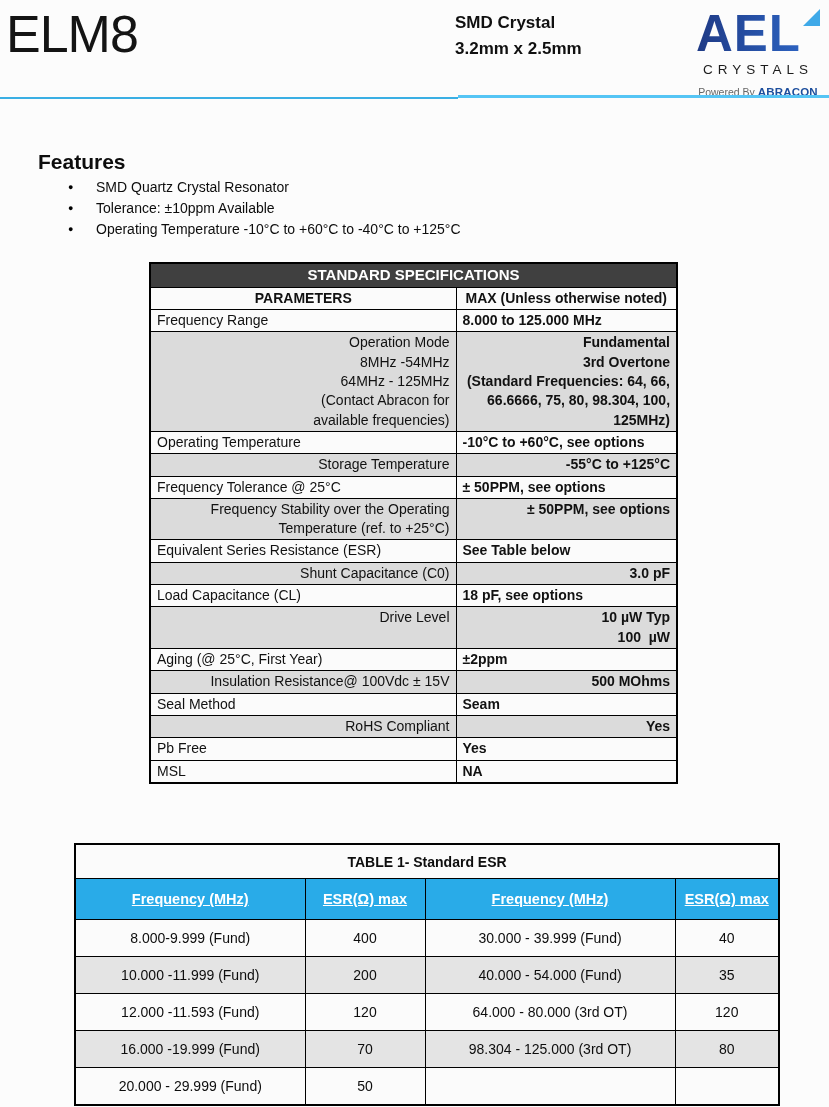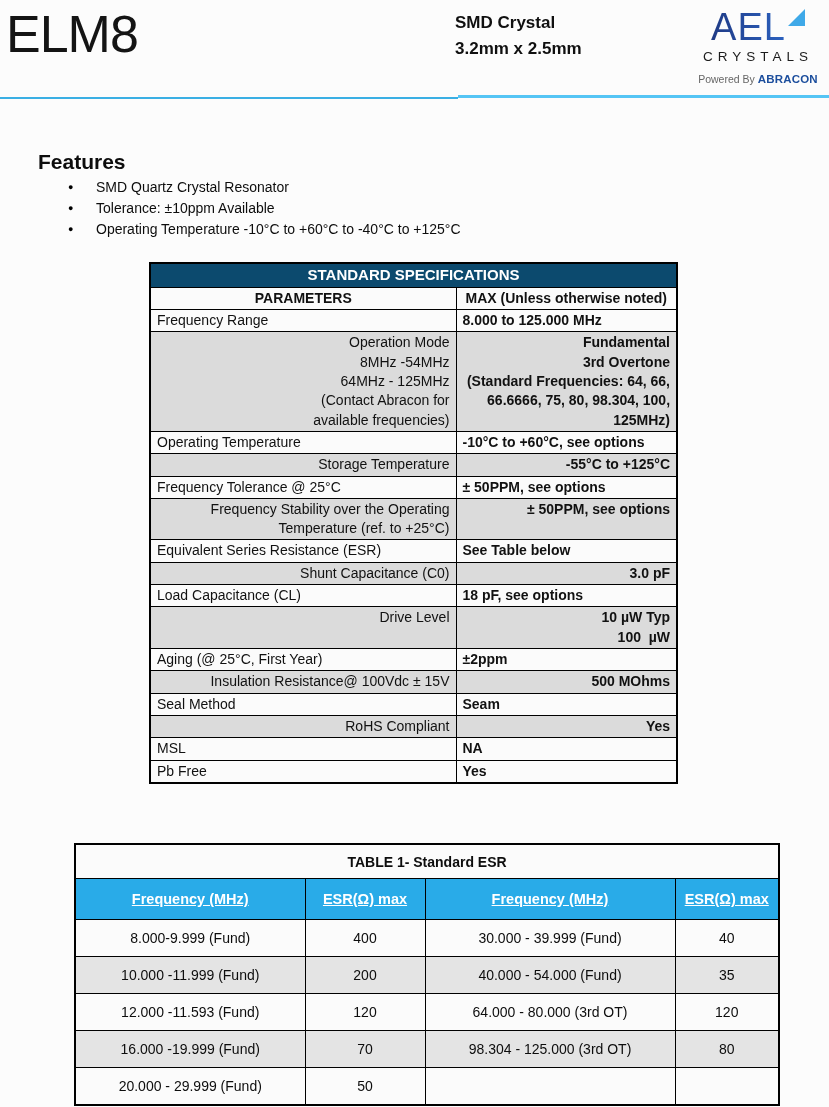--- a/index.html
+++ b/index.html
@@ -19,21 +19,21 @@
   .subtitle{
     position:absolute;left:455px;top:10px;
     font-size:17px;font-weight:700;color:#101010;line-height:1.55;
   }
   .logo{
     position:absolute;left:693px;top:8px;width:130px;
     text-align:center;
   }
   .logo-mark{display:flex;justify-content:center;align-items:flex-start;}
   .logo-ael{
-    font-size:38px;font-weight:400;letter-spacing:1px;line-height:1;
+    font-size:51px;font-weight:700;letter-spacing:1px;line-height:1;
     color:#25469a;
     background:linear-gradient(90deg,#1f3a85,#2c62c0);
     -webkit-background-clip:text;background-clip:text;
     -webkit-text-fill-color:transparent;
   }
   .logo-triangle{
     width:0;height:0;margin-left:2px;margin-top:1px;
     border-left:17px solid transparent;
     border-bottom:17px solid #3fa9e8;
   }
@@ -61,21 +61,21 @@
   .spec-table td,.spec-table th{
     border:1px solid #000;
     padding:1px 6px;
     vertical-align:top;
     line-height:1.38;
     white-space:pre-line;
     text-align:left;
   }
   .spec-table{border:2px solid #000;}
   .spec-title th{
-    background:#0c4a6e;color:#fff;font-size:15px;font-weight:700;
+    background:#404040;color:#fff;font-size:15px;font-weight:700;
     text-align:center;padding:1px 8px;white-space:normal;
   }
   .spec-cols th{
     background:#fbfbfb;font-size:14px;font-weight:700;text-align:center;white-space:normal;
   }
   .spec-table td.val{font-weight:700;}
   .spec-table tr.shaded td{background:#dbdbdb;text-align:right;}
   .spec-table tr.plain td{background:#fbfbfb;}
 
   
@@ -203,26 +203,26 @@
     </tr>
     <tr class="plain">
       <td>Seal Method</td>
       <td class="val">Seam</td>
     </tr>
     <tr class="shaded">
       <td>RoHS Compliant</td>
       <td class="val">Yes</td>
     </tr>
     <tr class="plain">
+      <td>Pb Free</td>
+      <td class="val">Yes</td>
+    </tr>
+    <tr class="plain">
       <td>MSL</td>
       <td class="val">NA</td>
-    </tr>
-    <tr class="plain">
-      <td>Pb Free</td>
-      <td class="val">Yes</td>
     </tr>
   </tbody>
     </table>
 
   <table class="esr-table">
     <colgroup>
         <col style="width:230px">
         <col style="width:120px">
         <col style="width:250px">
         <col style="width:104px">

